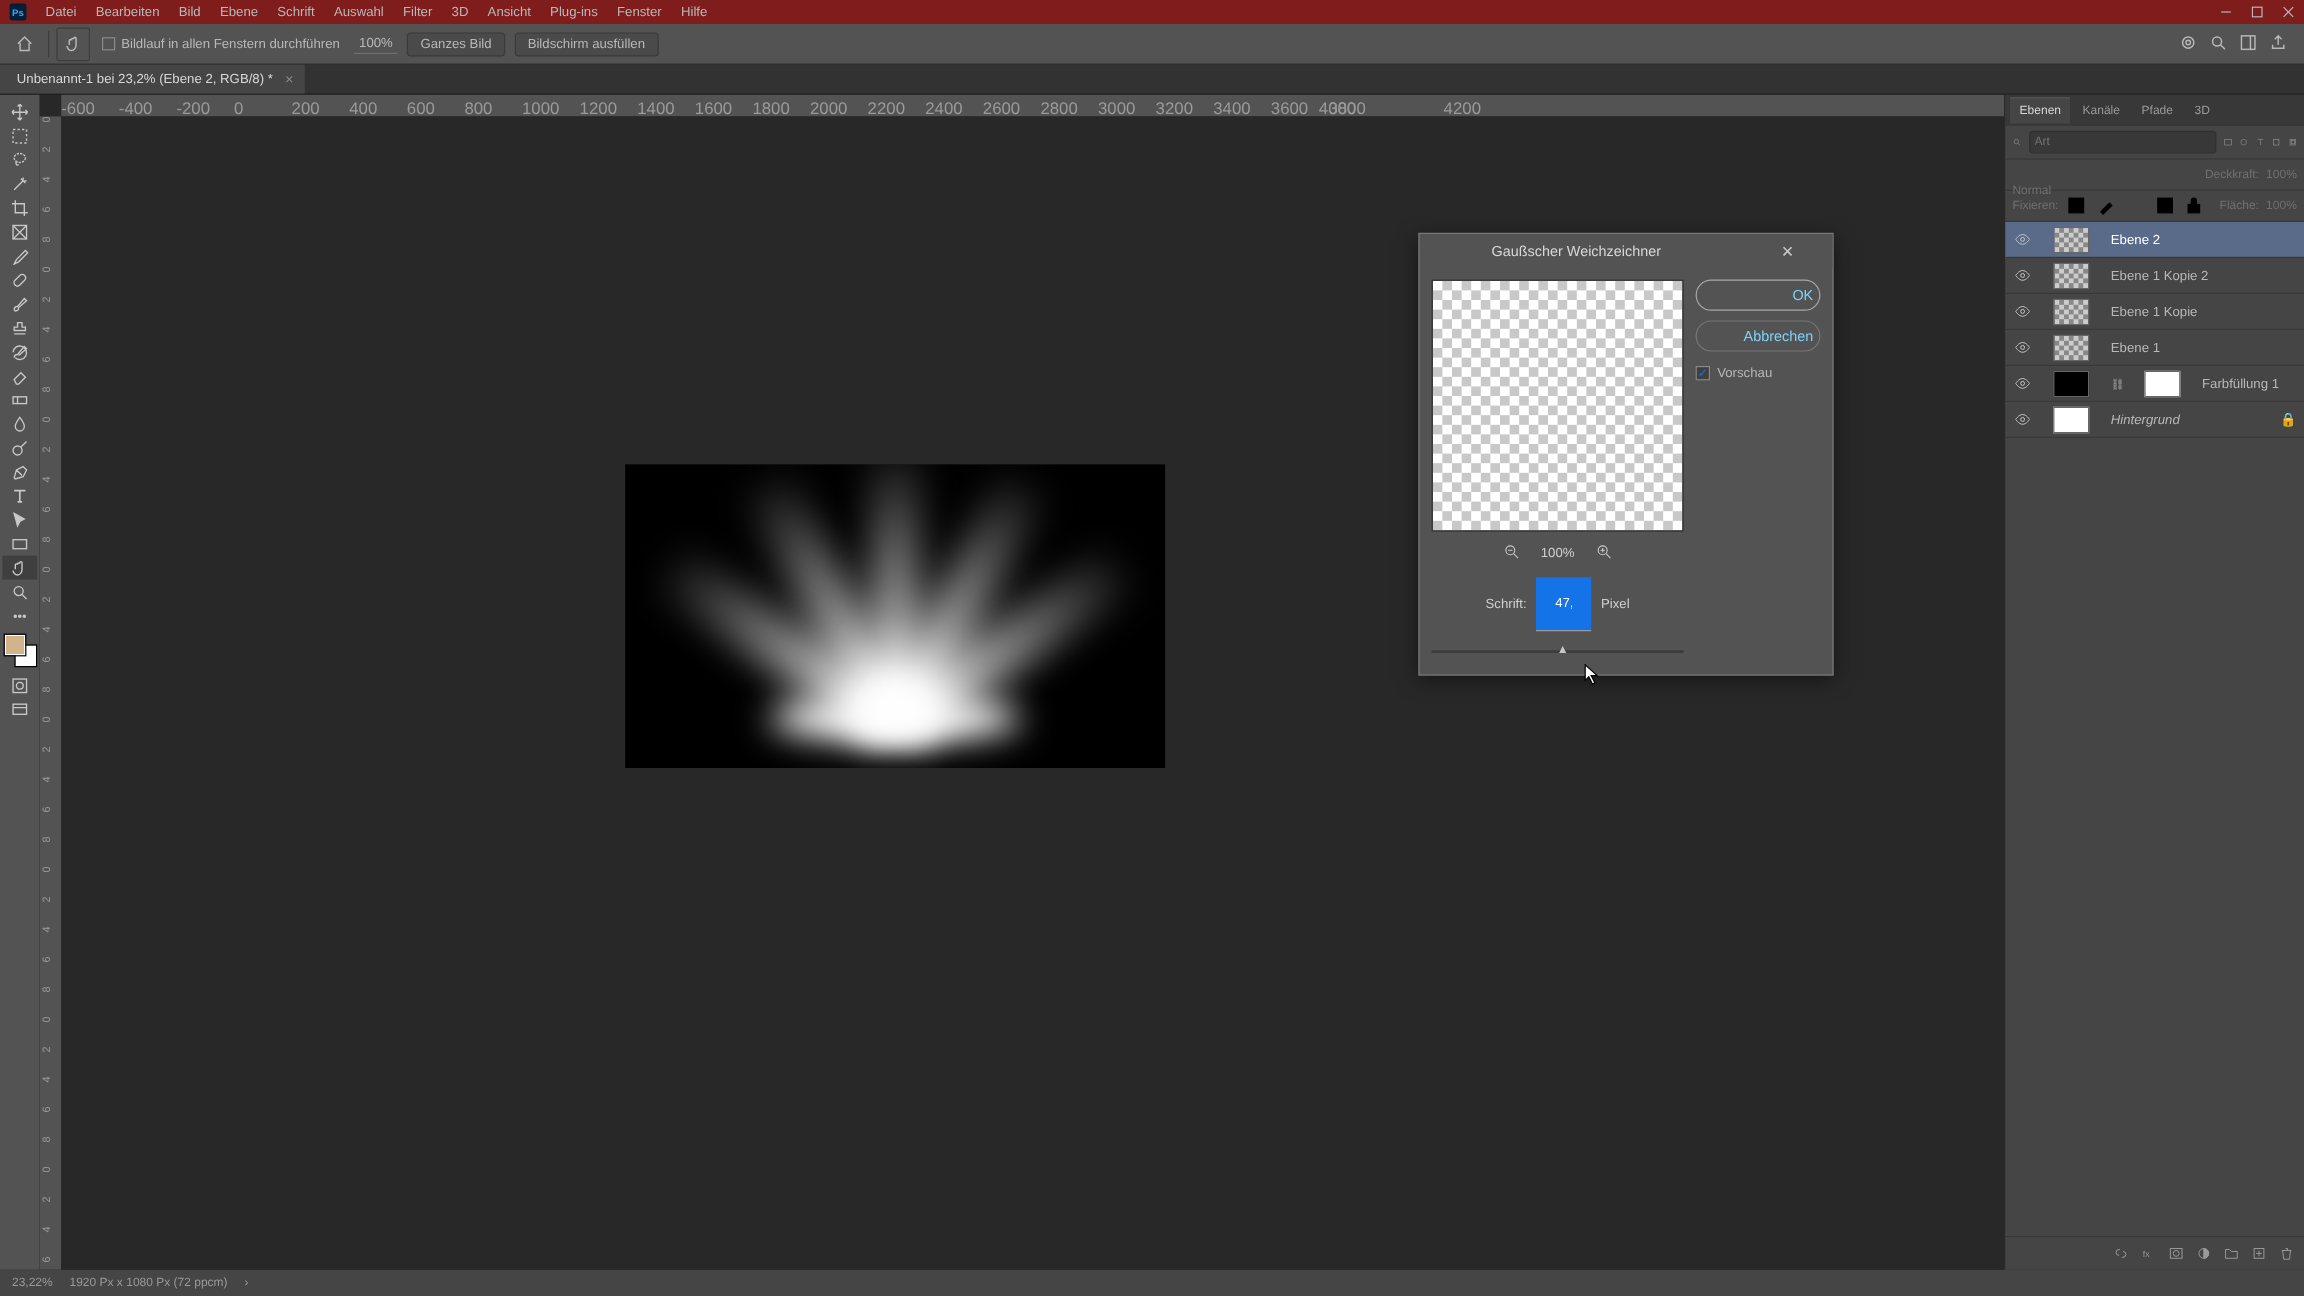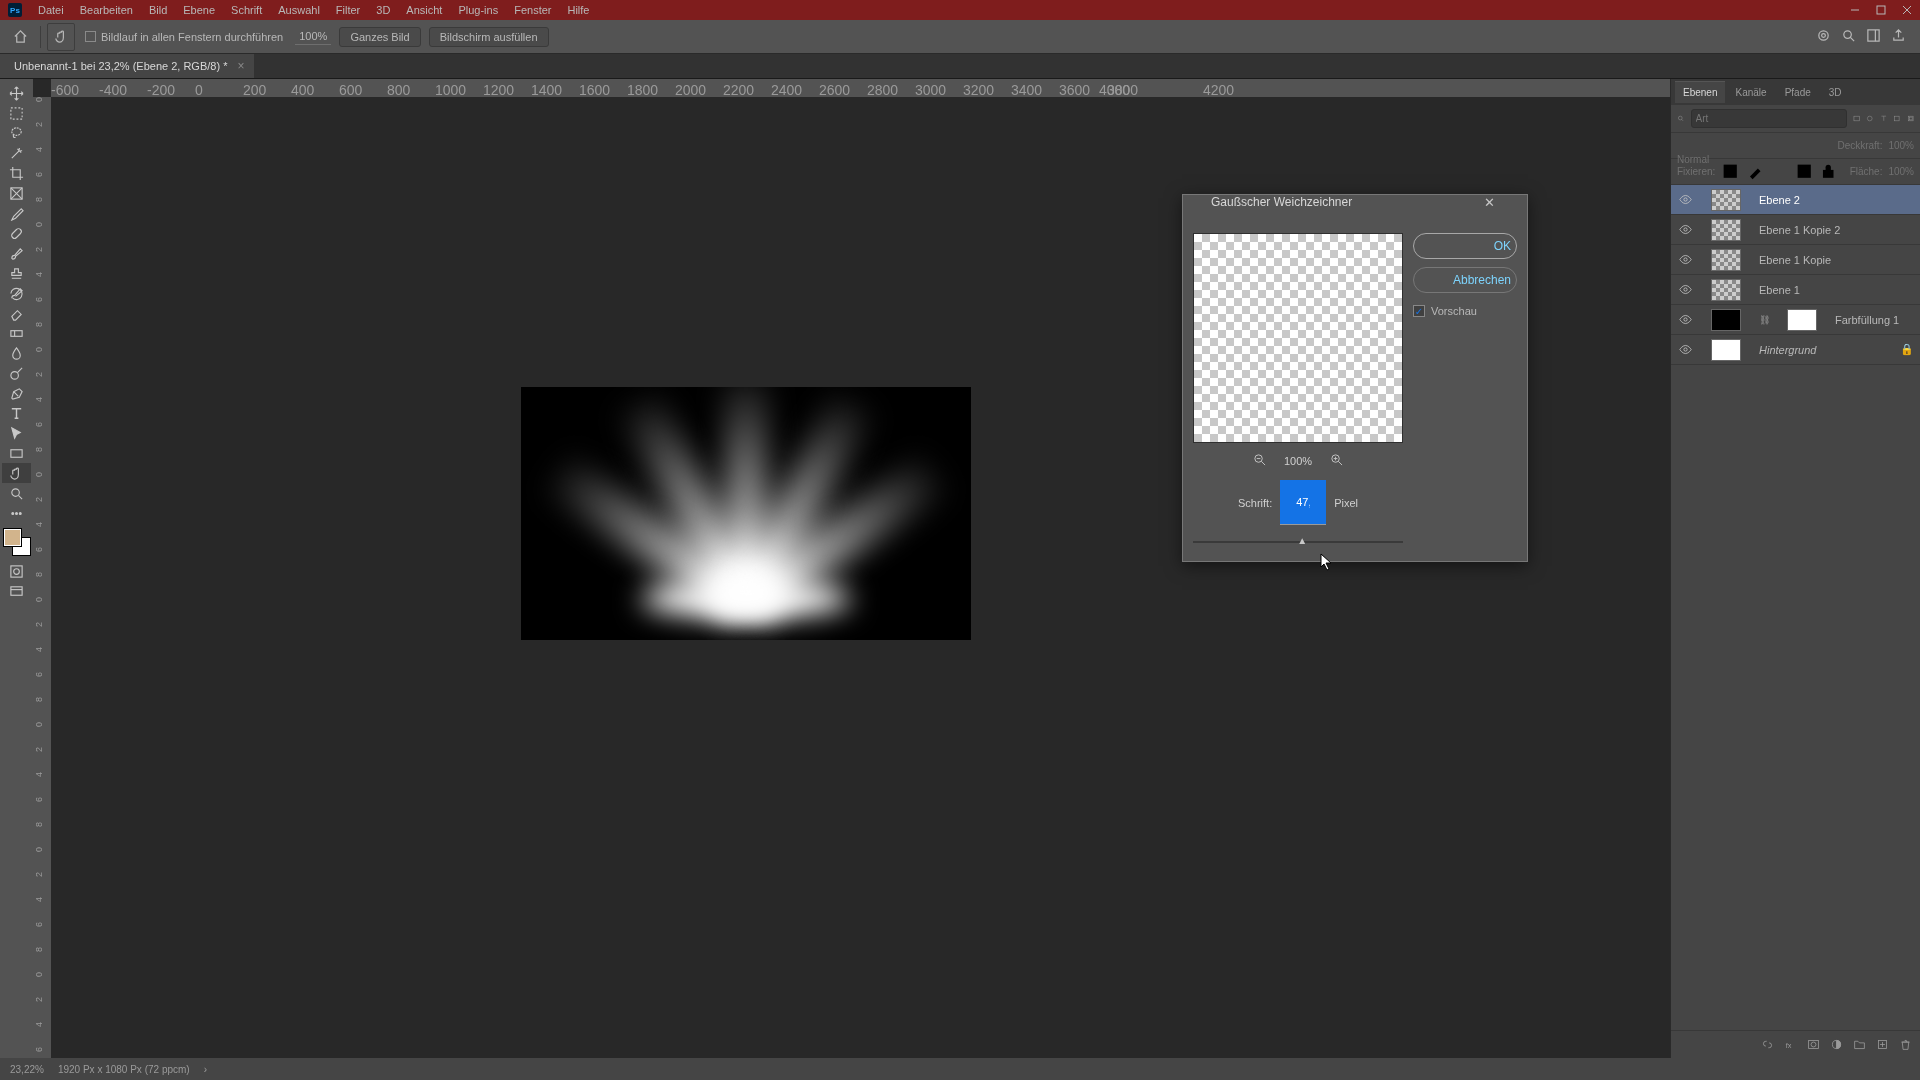--- a/index.html
+++ b/index.html
@@ -56,21 +56,21 @@
 .beam { position: absolute; bottom: 35px; left: 50%; width: 44px; height: 230px; background: linear-gradient(to top, rgba(255,255,255,0.95), rgba(255,255,255,0.05)); transform-origin: bottom center; filter: blur(14px); }
 .b1 { transform: translateX(-50%) rotate(-55deg); }
 .b2 { transform: translateX(-50%) rotate(-28deg); }
 .b3 { transform: translateX(-50%) rotate(0deg); }
 .b4 { transform: translateX(-50%) rotate(28deg); }
 .b5 { transform: translateX(-50%) rotate(55deg); }
 .base { position: absolute; bottom: 22px; left: 50%; transform: translateX(-50%); width: 210px; height: 38px; background: #fff; border-radius: 50%; filter: blur(14px); }
 
 
 .dialog { position: absolute; top: 194px; left: 1182px; width: 346px; background: #535353; border: 1px solid #777; box-shadow: 0 4px 16px rgba(0,0,0,0.5); }
-.dialog-title { height: 28px; display: flex; align-items: flex-start; padding: 0 28px; background: #535353; }
+.dialog-title { height: 28px; display: flex; align-items: center; padding: 0 28px; background: #535353; margin-left: 32px; }
 .dialog-title .title-text { flex: 1; font-size: 12px; color: #d8d8d8; }
 .dialog-title .close { color: #c8c8c8; font-size: 13px; padding: 0 4px; }
 .dialog-body { display: flex; padding: 10px 10px 14px 10px; gap: 10px; }
 .dialog-left { flex: 1; display: flex; flex-direction: column; align-items: center; }
 .preview { width: 100%; height: 210px; border: 1px solid #2f2f2f; background: repeating-conic-gradient(#c8c8c8 0 25%, #fff 0 50%) 0 0/16px 16px; }
 .zoom-row { display: flex; align-items: center; gap: 18px; margin-top: 10px; color: #d0d0d0; font-size: 11px; }
 .zoom-row svg { width: 13px; height: 13px; stroke: #c8c8c8; fill: none; }
 .radius-row { display: flex; align-items: center; gap: 8px; margin-top: 12px; font-size: 11px; color: #d0d0d0; }
 .radius-row input { width: 46px; background: #535353; border: none; border-bottom: 1px solid #9a9a9a; color: #fff; text-align: center; font-size: 11px; padding: 16px; }
 .radius-row input::selection { background: #1473e6; color: #fff; }

